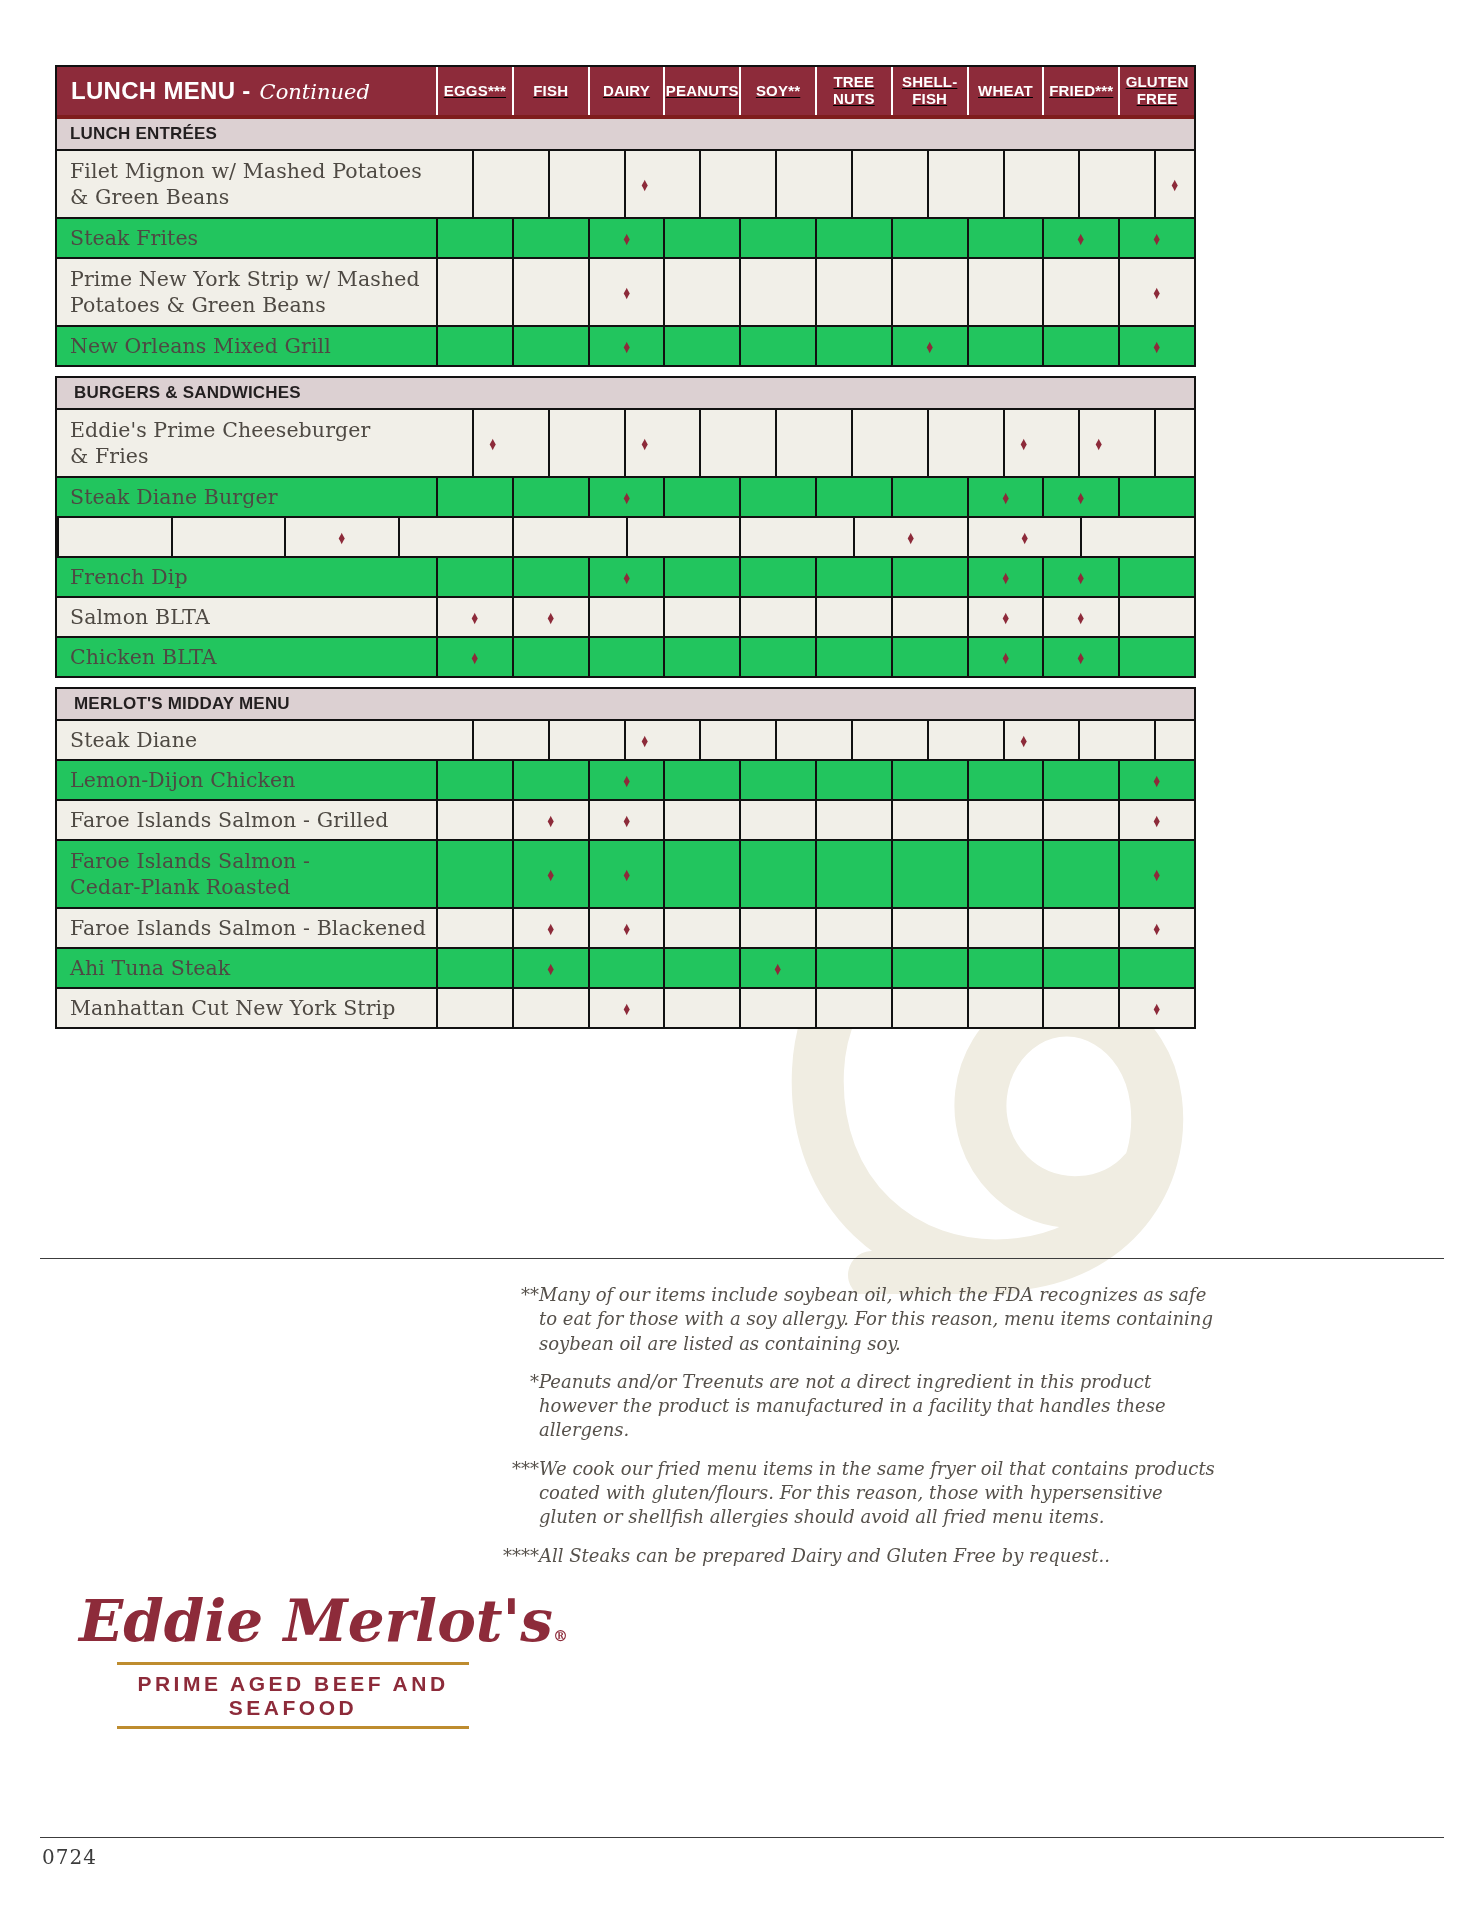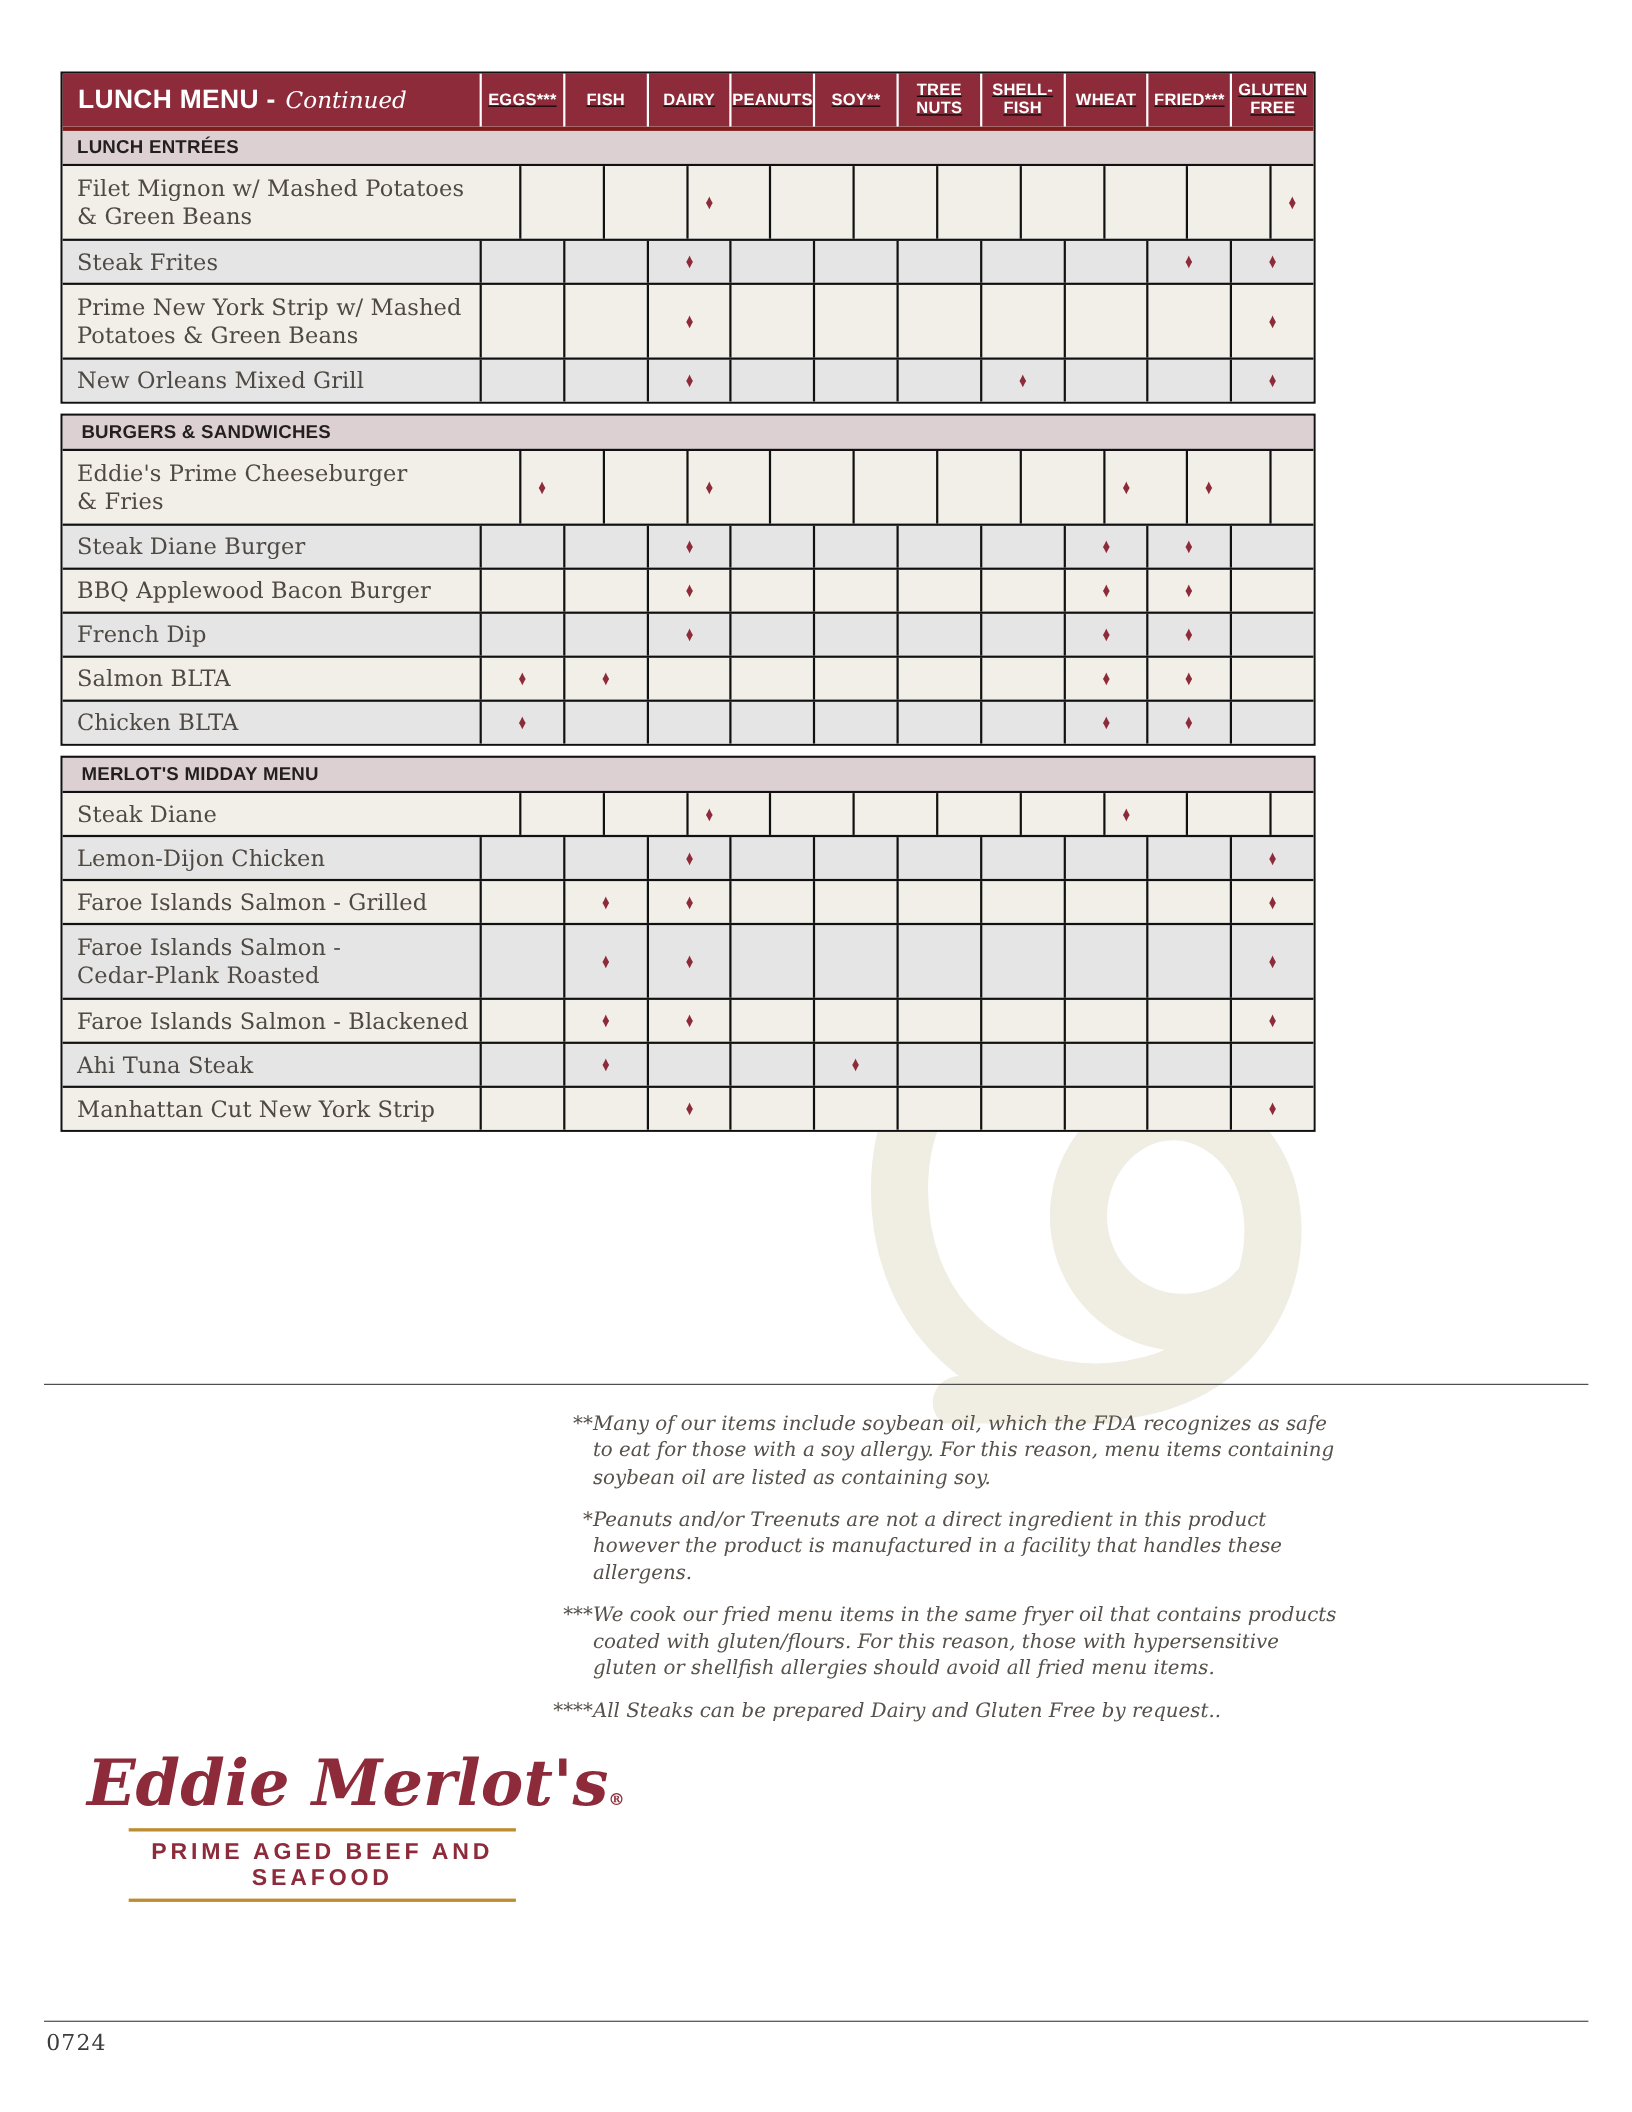--- a/index.html
+++ b/index.html
@@ -25,21 +25,21 @@
 
   .secbar { background:var(--pink); border-top:4px solid #7f1d1d; border-bottom:2px solid #111;
             height:30px; display:flex; align-items:center; padding-left:13px; }
   .block > .secbar:first-child { border-top:none;padding-left:17px; }
   .seclabel { font-weight:bold; font-size:17px; color:#231f20; letter-spacing:.2px; }
 
   .row { display:flex; height:38px; border-top:2px solid #111; }
   .secbar + .row { border-top:none;gap:36px; }
   .row.tall { height:66px; }
   .row.beige { background:var(--beige); }
-  .row.white { background:#e5e5e5; }
+  .row.white { background:#22c55e; }
   .namecell { width:379px; box-sizing:border-box; padding:2px 8px 2px 13px; display:flex; align-items:center;
               font-family:"DejaVu Serif", serif; font-size:20.5px; color:var(--ink);
               white-space:pre-line; line-height:1.28; letter-spacing:.1px; }
   .cell { flex:1; border-left:2px solid #111; display:flex; align-items:center; justify-content:center; }
   .diamond { color:var(--maroon); font-size:19px; transform:scaleX(.72); line-height:1; }
 
   
   .rule { position:absolute; left:40px; width:1404px; height:1px; background:#3c3c3c; }
   .rule.top { top:1258px; }
   .rule.bottom { top:1837px; }
@@ -215,21 +215,20 @@
             <div class="cell"></div>
             <div class="cell">
               <span class="diamond">♦</span>
             </div>
             <div class="cell">
               <span class="diamond">♦</span>
             </div>
             <div class="cell"></div>
           </div>
           <div class="row beige">
-            <div class="namecell">BBQ Applewood Bacon Burger</div>
             <div class="cell"></div>
             <div class="cell"></div>
             <div class="cell">
               <span class="diamond">♦</span>
             </div>
             <div class="cell"></div>
             <div class="cell"></div>
             <div class="cell"></div>
             <div class="cell"></div>
             <div class="cell">

